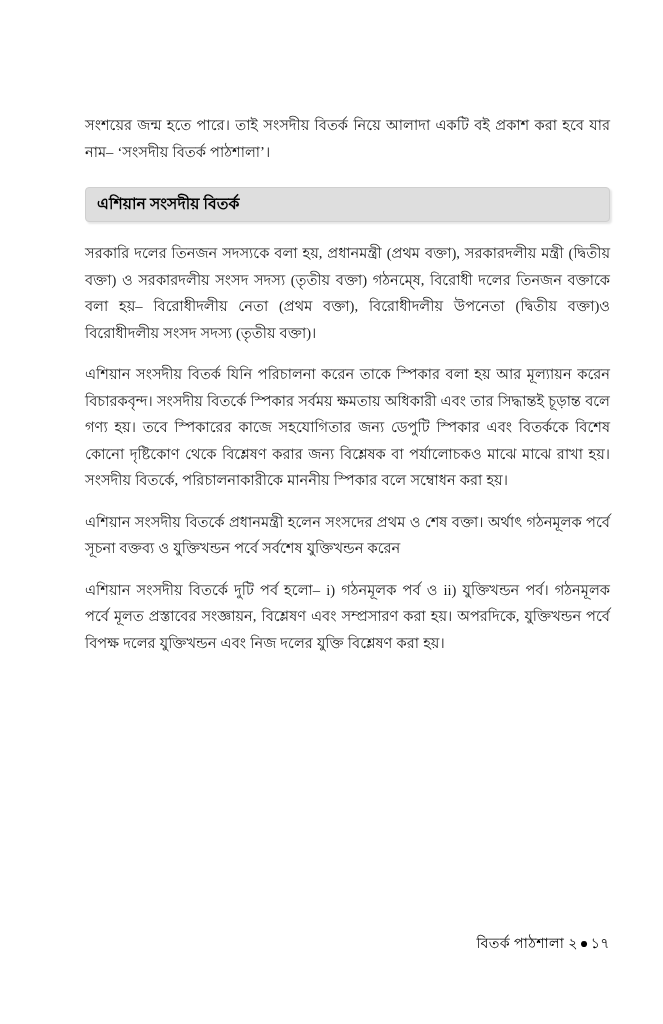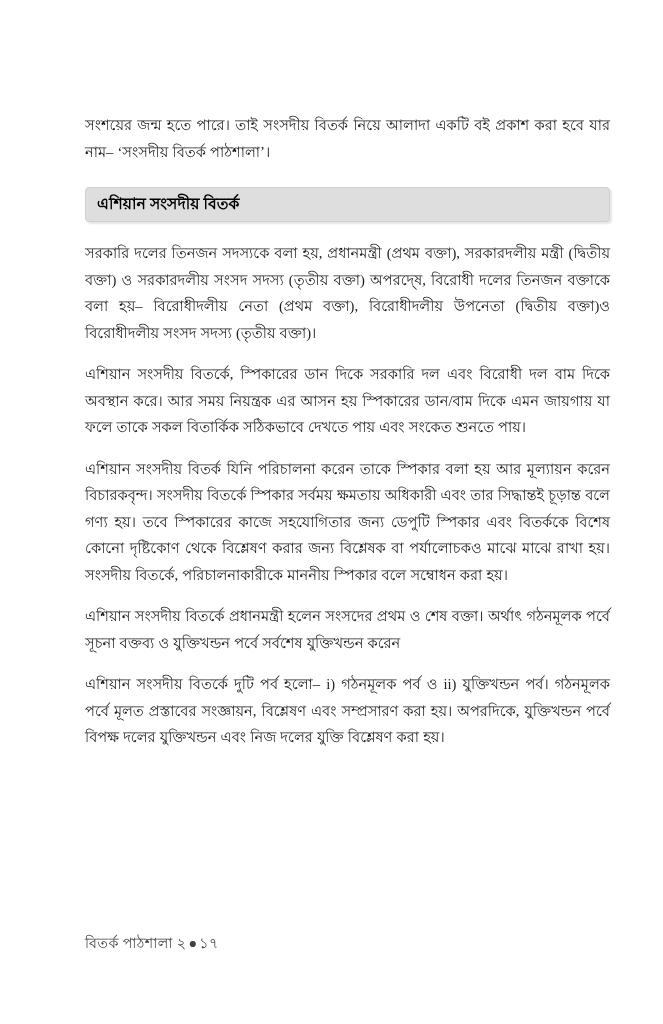--- a/index.html
+++ b/index.html
@@ -58,22 +58,23 @@
     font-size: 15.6px;
     font-weight: 700;
     color: #000000;
     letter-spacing: 0.1px;
   }
   .footer {
     position: absolute;
     left: 69px;
     top: 932px;
     width: 525px;
+    text-align: right;
     font-size: 14.2px;
-    color: #404040;
+    color: #000000;
     letter-spacing: 0.4px;
   }
   .footer .dot {
     display: inline-block;
     padding: 0 2px;
   }
 </style>
 </head>
 <body>
 
@@ -81,23 +82,22 @@
 
   <div class="content">
 
     <p class="para">সংশয়ের জন্ম হতে পারে। তাই সংসদীয় বিতর্ক নিয়ে আলাদা একটি বই প্রকাশ করা হবে যার নাম– ‘সংসদীয় বিতর্ক পাঠশালা’।</p>
 
     <div class="section-heading">
       <span>এশিয়ান সংসদীয় বিতর্ক</span>
     </div>
 
 
-    <p class="para">সরকারি দলের তিনজন সদস্যকে বলা হয়, প্রধানমন্ত্রী (প্রথম বক্তা), সরকারদলীয় মন্ত্রী (দ্বিতীয় বক্তা) ও সরকারদলীয় সংসদ সদস্য (তৃতীয় বক্তা) অপরদ্ষে, বিরোধী দলের তিনজন বক্তাকে বলা হয়– বিরোধীদলীয় নেতা (প্রথম বক্তা), বিরোধীদলীয় উপনেতা (দ্বিতীয় বক্তা)ও বিরোধীদলীয় সংসদ সদস্য (তৃতীয় বক্তা)।</p>
+    <p class="para">সরকারি দলের তিনজন সদস্যকে বলা হয়, প্রধানমন্ত্রী (প্রথম বক্তা), সরকারদলীয় মন্ত্রী (দ্বিতীয় বক্তা) ও সরকারদলীয় সংসদ সদস্য (তৃতীয় বক্তা) গঠনম্ষে, বিরোধী দলের তিনজন বক্তাকে বলা হয়– বিরোধীদলীয় নেতা (প্রথম বক্তা), বিরোধীদলীয় উপনেতা (দ্বিতীয় বক্তা)ও বিরোধীদলীয় সংসদ সদস্য (তৃতীয় বক্তা)।</p>
 
-    <p class="para">এশিয়ান সংসদীয় বিতর্কে, স্পিকারের ডান দিকে সরকারি দল এবং বিরোধী দল বাম দিকে অবস্থান করে। আর সময় নিয়ন্ত্রক এর আসন হয় স্পিকারের ডান/বাম দিকে এমন জায়গায় যা ফলে তাকে সকল বিতার্কিক সঠিকভাবে দেখতে পায় এবং সংকেত শুনতে পায়।</p>
 
     <p class="para">এশিয়ান সংসদীয় বিতর্ক যিনি পরিচালনা করেন তাকে স্পিকার বলা হয় আর মূল্যায়ন করেন বিচারকবৃন্দ। সংসদীয় বিতর্কে স্পিকার সর্বময় ক্ষমতায় অধিকারী এবং তার সিদ্ধান্তই চূড়ান্ত বলে গণ্য হয়। তবে স্পিকারের কাজে সহযোগিতার জন্য ডেপুটি স্পিকার এবং বিতর্ককে বিশেষ কোনো দৃষ্টিকোণ থেকে বিশ্লেষণ করার জন্য বিশ্লেষক বা পর্যালোচকও মাঝে মাঝে রাখা হয়। সংসদীয় বিতর্কে, পরিচালনাকারীকে মাননীয় স্পিকার বলে সম্বোধন করা হয়।</p>
 
     <p class="para">এশিয়ান সংসদীয় বিতর্কে প্রধানমন্ত্রী হলেন সংসদের প্রথম ও শেষ বক্তা। অর্থাৎ গঠনমূলক পর্বে সূচনা বক্তব্য ও যুক্তিখন্ডন পর্বে সর্বশেষ যুক্তিখন্ডন করেন</p>
 
     <p class="para">এশিয়ান সংসদীয় বিতর্কে দুটি পর্ব হলো– i) গঠনমূলক পর্ব ও ii) যুক্তিখন্ডন পর্ব। গঠনমূলক পর্বে মূলত প্রস্তাবের সংজ্ঞায়ন, বিশ্লেষণ এবং সম্প্রসারণ করা হয়। অপরদিকে, যুক্তিখন্ডন পর্বে বিপক্ষ দলের যুক্তিখন্ডন এবং নিজ দলের যুক্তি বিশ্লেষণ করা হয়।</p>
 
   </div>
 
   <div class="footer">

